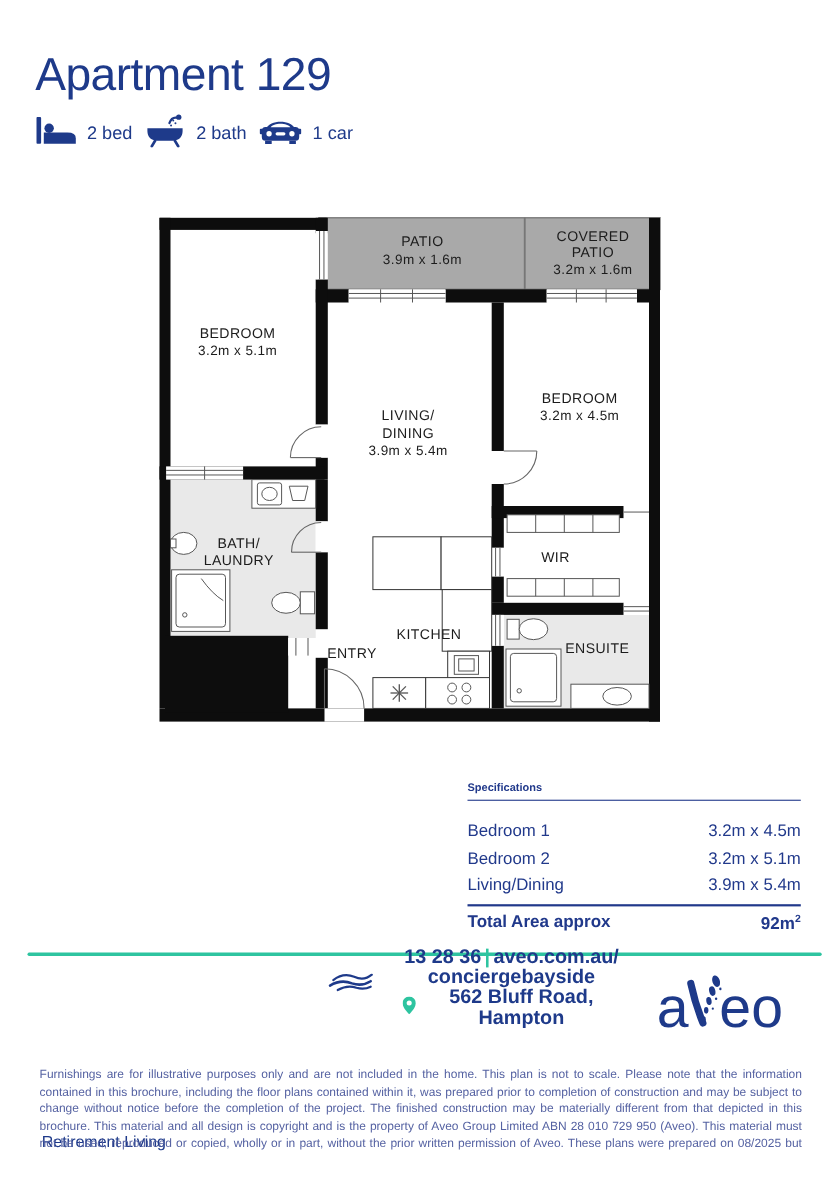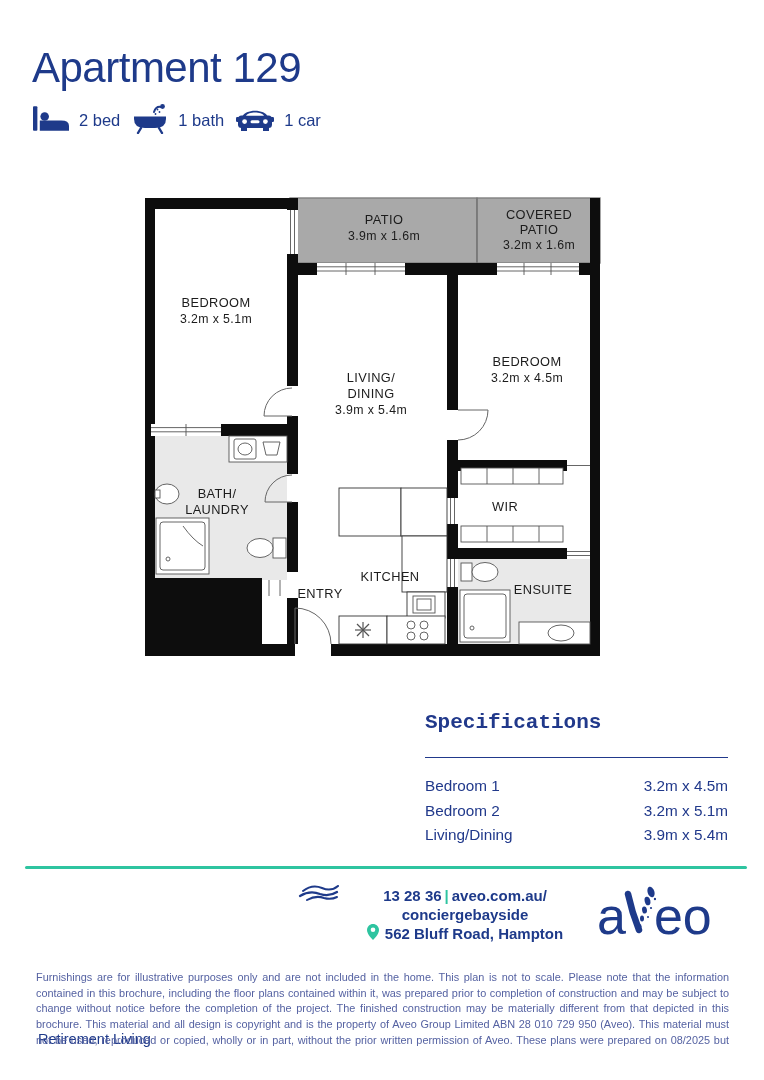--- a/index.html
+++ b/index.html
@@ -17,32 +17,32 @@
   .feature .lbl { font-size:16.5px; color:#1e3a8a; }
 
   
   .plan { left:143px; top:196px; width:460px; height:464px; }
   .plan text { font-family:"Liberation Sans", sans-serif; fill:#1c1c1c; letter-spacing:0.4px; }
   .room-name { font-size:12.8px; }
   .room-dims { font-size:12.3px; }
 
   
   .specs { left:425px; top:711px; width:303px; color:#21398b; }
-  .specs .spec-title { font-size:21px; font-weight:bold; padding-bottom:23px; border-bottom:1.5px solid #21398b;font-family:Liberation Mono, monospace; }
+  .specs .spec-title { font-size:10px; font-weight:bold; padding-bottom:5px; border-bottom:1.5px solid #21398b; }
   .spec-row { display:flex; justify-content:space-between; align-items:center; height:24.6px; font-size:15.3px; }
   .spec-rows { margin-top:16px; }
   .spec-total { display:flex; justify-content:space-between; align-items:center; border-top:2px solid #21398b; margin-top:4px; padding-top:6px; font-size:15.5px; font-weight:bold; }
   .spec-total sup { font-size:9.5px; }
 
   
   .divider { left:25px; top:866px; width:722px; height:3px; background:#2ec4a0; border-radius:2px; }
   .brand { left:36px; top:899px; font-size:31.5px; color:#1e3a8a; letter-spacing:0.2px; }
   .wave { left:297px; top:885px; }
   .tagline { left:38px; top:995px; font-size:14.5px; color:#1e3a8a;margin-top:36px; }
-  .contact { left:366px; top:887px; width:198px; text-align:center; color:#1e3a8a; font-weight:bold; font-size:15px; line-height:18.5px; }
+  .contact { left:366px; top:860px; width:198px; text-align:center; color:#1e3a8a; font-weight:bold; font-size:18px; line-height:18.5px; }
   .contact .pipe { color:#2ec4a0; padding:0 3px; }
   .addr-line { display:flex; align-items:center; justify-content:center; gap:6px; }
   .aveo { left:597px; top:884px; display:flex; align-items:flex-end; color:#1e3a8a; font-size:52px; font-weight:500; line-height:52px; letter-spacing:0px; }
   .aveo .vglyph { margin:0 -2px; }
 
   
   .disclaimer { left:36px; top:970px; width:693px; font-size:10.9px; line-height:1.44; color:#5562a2; text-align:justify; }
 </style>
 </head>
 <body>
@@ -68,21 +68,21 @@
           <path d="M22,9 Q24,3 29,4" stroke="#1e3a8a" stroke-width="2" fill="none" stroke-linecap="round"></path>
           <circle cx="30.5" cy="3.5" r="2.4" fill="#1e3a8a"></circle>
           <circle cx="25.5" cy="6.5" r="0.9" fill="#1e3a8a"></circle>
           <circle cx="27.5" cy="9" r="0.9" fill="#1e3a8a"></circle>
           <circle cx="23.5" cy="11" r="0.9" fill="#1e3a8a"></circle>
           <path d="M2,13.5 H34 V16 Q34,25 23,25 H13 Q2,25 2,16 Z" fill="#1e3a8a"></path>
           <path d="M9,25 L6,30" stroke="#1e3a8a" stroke-width="2.4" stroke-linecap="round"></path>
           <path d="M27,25 L30,30" stroke="#1e3a8a" stroke-width="2.4" stroke-linecap="round"></path>
         </svg>
       </span>
-      <span class="lbl">1 bath</span>
+      <span class="lbl">2 bath</span>
     </div>
     <div class="feature">
       <span>
         <svg width="38" height="24" viewBox="0 0 38 24">
           <rect x="0" y="10" width="3.4" height="5" rx="1.2" fill="#1e3a8a"></rect>
           <rect x="34.6" y="10" width="3.4" height="5" rx="1.2" fill="#1e3a8a"></rect>
           <path d="M6,10 C9,1.5 29,1.5 32,10 Z" fill="#1e3a8a"></path>
           <rect x="2" y="8.5" width="34" height="12.5" rx="3.5" fill="#1e3a8a"></rect>
           <path d="M10,8.7 C12.5,4.3 25.5,4.3 28,8.7 Z" fill="#ffffff"></path>
           <circle cx="8.6" cy="14.6" r="2.4" fill="#ffffff"></circle>
@@ -270,20 +270,24 @@
       </div>
       <div class="spec-row">
         <span>Bedroom 2</span>
         <span>3.2m x 5.1m</span>
       </div>
       <div class="spec-row">
         <span>Living/Dining</span>
         <span>3.9m x 5.4m</span>
       </div>
     </div>
+    <div class="spec-total">
+      <span>Total Area approx</span>
+      <span><span>92m</span><sup>2</sup></span>
+    </div>
   </div>
 
   <div class="abs divider"></div>
 
   <span class="abs wave">
     <svg width="44" height="17" viewBox="0 0 44 17">
       <path d="M6,6 q9,-7 19,-3 q9,4 16,-2" stroke="#1e3a8a" stroke-width="2" fill="none" stroke-linecap="round"></path>
       <path d="M3,11 q10,-6 20,-2 q9,3 17,-2" stroke="#1e3a8a" stroke-width="2.3" fill="none" stroke-linecap="round"></path>
       <path d="M10,15 q9,-5 17,-2 q7,2 13,-1" stroke="#1e3a8a" stroke-width="2" fill="none" stroke-linecap="round"></path>
     </svg>

